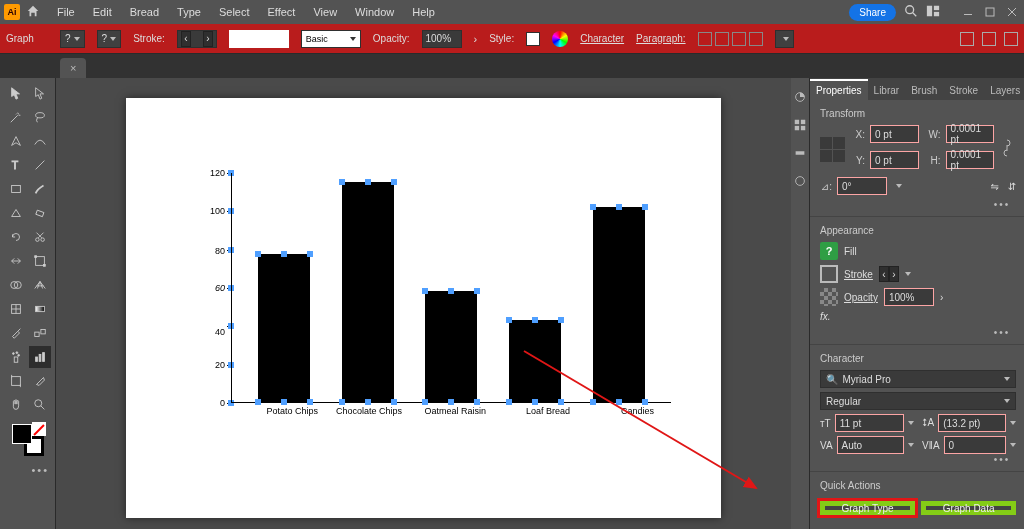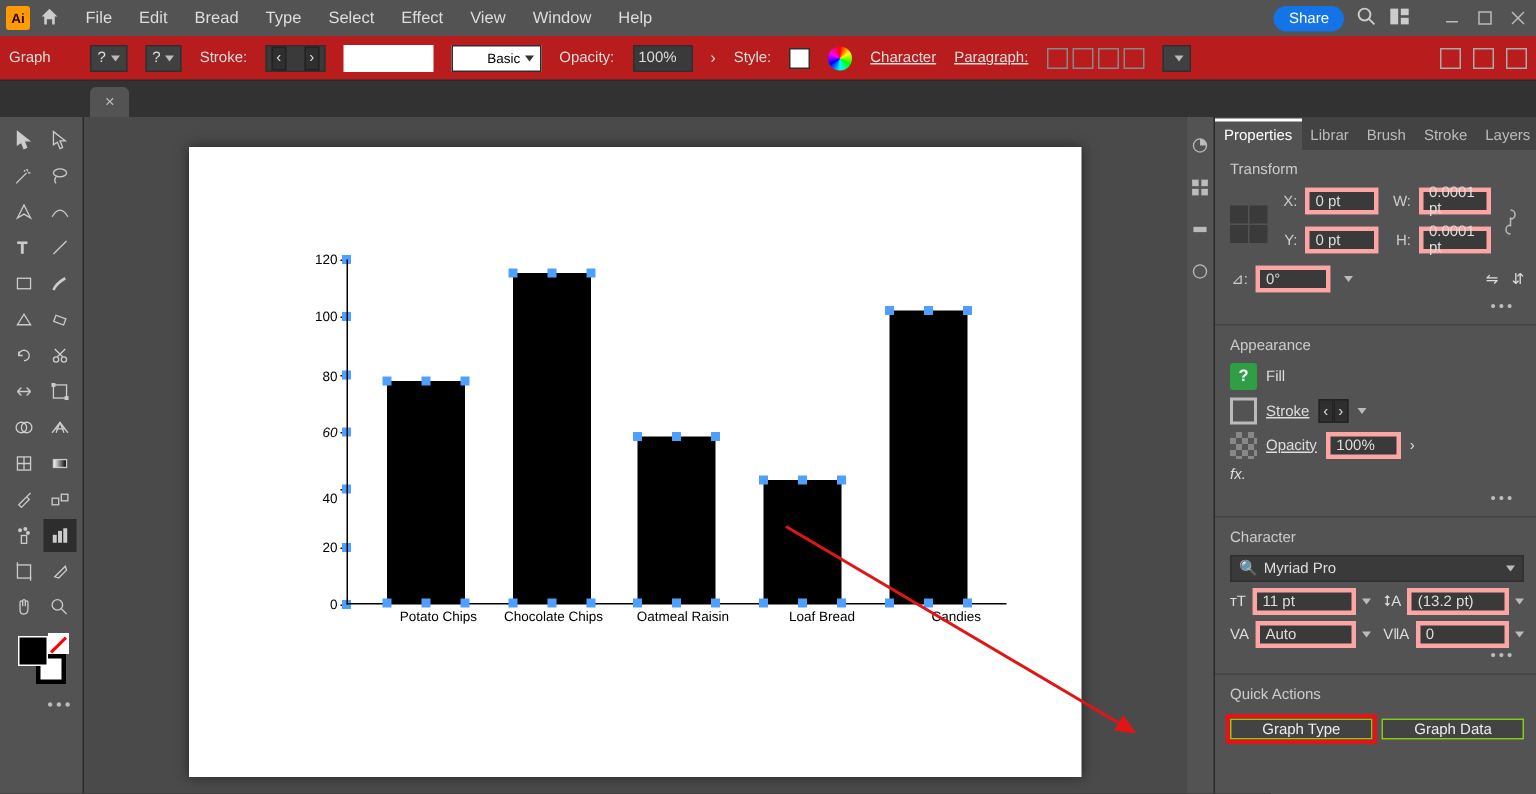--- a/index.html
+++ b/index.html
@@ -79,33 +79,33 @@
   .dock-strip div { width:18px; height:18px; display:flex; align-items:center; justify-content:center;}
   .dock-strip svg { width:14px; height:14px; fill:#bbb;}
   .panels { flex:1; background:#535353; display:flex; flex-direction:column; font-size:10px; color:#ddd; }
   .panel-tabs { display:flex; height:22px; align-items:flex-end; background:#434343;}
   .ptab { padding:4px 6px; color:#bbb; font-size:10px; white-space:nowrap; overflow:hidden; }
   .ptab.active { background:#535353; color:#fff; border-top:2px solid #fff;}
   .panel-body { padding:8px 10px 6px 10px; }
   .sec-title { color:#ccc; font-size:10px; margin-bottom:6px;}
   .t-row { display:flex; align-items:center; gap:5px; margin-bottom:4px;}
   .t-row .lab { width:12px; text-align:right; color:#ccc;}
-  .num-field { flex:1; height:18px; background:#3a3a3a; border:3px solid #fca5a5; display:flex; align-items:center; padding:0 4px; font-size:10px;}
+  .num-field { flex:1; height:18px; background:#3a3a3a; border:1px solid #fca5a5; display:flex; align-items:center; padding:0 4px; font-size:10px;}
   .t-grid { display:grid; grid-template-columns:1fr 1fr; gap:4px 10px;}
   .unknown-icon { width:18px;height:18px;background:#2f9e44;color:#fff;display:flex;align-items:center;justify-content:center;font-size:11px;font-weight:bold;border-radius:2px;}
   .row-simple{display:flex;align-items:center;gap:6px;margin-bottom:5px;}
   .stroke-arrows{display:flex;}
   .stroke-arrows div{width:10px;height:16px;background:#2f2f2f;border:1px solid #222;display:flex;align-items:center;justify-content:center;}
   .more-dots { margin-left:auto; color:#bbb; letter-spacing:2px; padding-right:6px;}
   .prop-pad{display:flex;align-items:center;gap:4px;}
   .dropdown-full{height:18px;background:#3a3a3a;border:1px solid #2f2f2f;display:flex;align-items:center;padding:0 5px;justify-content:space-between;margin-bottom:4px;}
   .dropdown-full .caret{border-left:3px solid transparent;border-right:3px solid transparent;border-top:4px solid #bbb;}
   .char-grid{display:grid;grid-template-columns:1fr 1fr;gap:4px 8px;}
   .qa-buttons{display:flex;gap:6px;padding:0 10px 8px 10px;}
-  .qa-btn{flex:1;height:14px;background:#434343;border:1px solid #84cc16;display:flex;align-items:center;justify-content:center;font-size:10px;color:#eee;}
+  .qa-btn{flex:1;height:14px;background:#434343;border:5px solid #84cc16;display:flex;align-items:center;justify-content:center;font-size:10px;color:#eee;}
   .qa-btn.highlight{outline:3px solid #e01616;}
   .fx{font-style:italic;}
   .ref-cross{display:grid;grid-template-columns:12px 12px;grid-template-rows:12px 12px;gap:1px;}
   .ref-cross div{background:#3a3a3a;}
 </style>
 </head>
 <body>
 
 <div class="menubar">
   <div class="ai-logo">Ai</div>
@@ -175,21 +175,21 @@
   <div class="field">
       <div class="stroke-arrows">
         <div>‹</div>
       </div>
       <span style="flex:1"></span>
       <div class="stroke-arrows">
         <div>›</div>
       </div>
     </div>
   <div class="strokebox"></div>
-  <div class="dd" style="width:60px;background:#fff;justify-content:flex-end;">
+  <div class="dd" style="width:60px;background:#fff;justify-content:space-between;">
     <span style="color:#000;font-size:9px;">Basic</span>
       <span class="caret" style="border-top-color:#333;"></span>
   </div>
   <span class="ctrl-label">Opacity:</span>
   <div class="field">100%</div>
   <span>›</span>
   <span class="ctrl-label">Style:</span>
   <div class="swatch tiny"></div>
   <div style="width:16px;height:16px;border-radius:50%;background:conic-gradient(red,yellow,lime,cyan,blue,magenta,red);"></div>
   <span class="ctrl-label" style="text-decoration:underline;">Character</span>
@@ -603,20 +603,24 @@
 
       <div class="panel-body" style="border-top:1px solid #444;">
         <div class="sec-title">Character</div>
         <div class="dropdown-full">
           <span style="display:flex;gap:4px;align-items:center;">
               <span>🔍</span>
               <span>Myriad Pro</span>
             </span>
             <span class="caret"></span>
         </div>
+        <div class="dropdown-full">
+          <span>Regular</span>
+            <span class="caret"></span>
+        </div>
         <div class="char-grid">
           <div class="prop-pad">
               <span>тT</span>
               <div class="num-field">11 pt</div>
               <span class="caret" style="border-left:3px solid transparent;border-right:3px solid transparent;border-top:4px solid #bbb;"></span>
             </div>
           <div class="prop-pad">
               <span>⭥A</span>
               <div class="num-field">(13.2 pt)</div>
               <span class="caret" style="border-left:3px solid transparent;border-right:3px solid transparent;border-top:4px solid #bbb;"></span>

